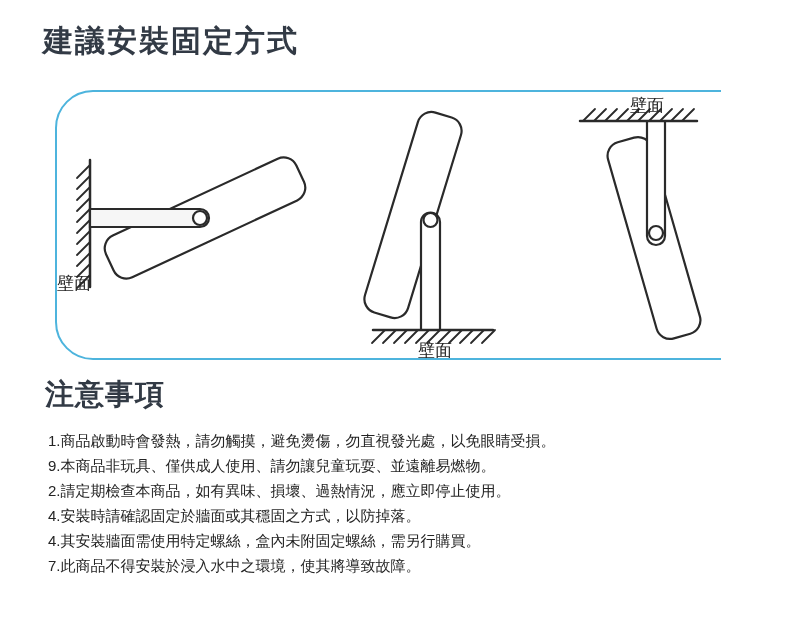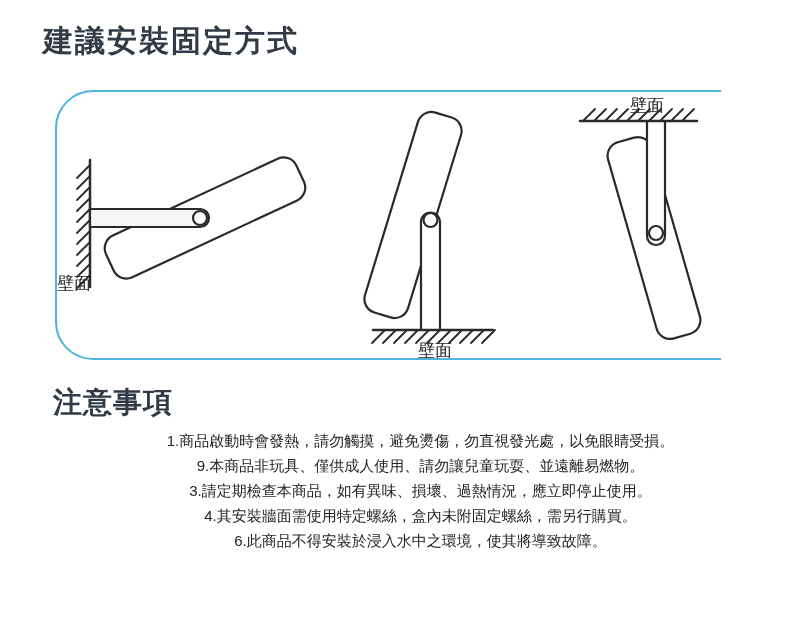--- a/index.html
+++ b/index.html
@@ -8,21 +8,20 @@
     background: #ffffff;
     font-family: "Liberation Sans", "DejaVu Sans", sans-serif;
     color: #222222;
   }
   .page {
     position: relative;
     width: 721px;
     height: 630px;
     background: #ffffff;
     overflow: hidden;
-    text-align: center;
   }
   .title {
     position: absolute;
     left: 43px;
     top: 22px;
     margin: 0;
     font-size: 30px;
     line-height: 38px;
     font-weight: 700;
     letter-spacing: 2px;
@@ -46,21 +45,21 @@
   }
   .svg-label {
     font-size: 17px;
     fill: #222222;
     font-family: "Liberation Sans", "DejaVu Sans", sans-serif;
   }
   .notes-heading {
     position: absolute;
     left: 45px;
     top: 376px;
-    margin: 8px;
+    margin: 0;
     font-size: 29px;
     line-height: 37px;
     font-weight: 700;
     letter-spacing: 1px;
     color: #323a45;
   }
   .notes-list {
     position: absolute;
     left: 48px;
     top: 428px;
@@ -159,18 +158,19 @@
         <text class="svg-label" x="590" y="19" text-anchor="middle" stroke="none" fill="#222222">壁面</text>
       </g>
     </svg>
   </div>
 
   <h2 class="notes-heading">注意事項</h2>
 
   <div class="notes-list">
     <div class="note-item">1.商品啟動時會發熱，請勿觸摸，避免燙傷，勿直視發光處，以免眼睛受損。</div>
     <div class="note-item">9.本商品非玩具、僅供成人使用、請勿讓兒童玩耍、並遠離易燃物。</div>
-    <div class="note-item">3.請定期檢查本商品，如有異味、損壞、過熱情況，應立即停止使用。</div>
+    <div class="note-item">2.請定期檢查本商品，如有異味、損壞、過熱情況，應立即停止使用。</div>
+    <div class="note-item">4.安裝時請確認固定於牆面或其穩固之方式，以防掉落。</div>
     <div class="note-item">4.其安裝牆面需使用特定螺絲，盒內未附固定螺絲，需另行購買。</div>
-    <div class="note-item">6.此商品不得安裝於浸入水中之環境，使其將導致故障。</div>
+    <div class="note-item">7.此商品不得安裝於浸入水中之環境，使其將導致故障。</div>
   </div>
 
 </div>
 
 </body></html>

